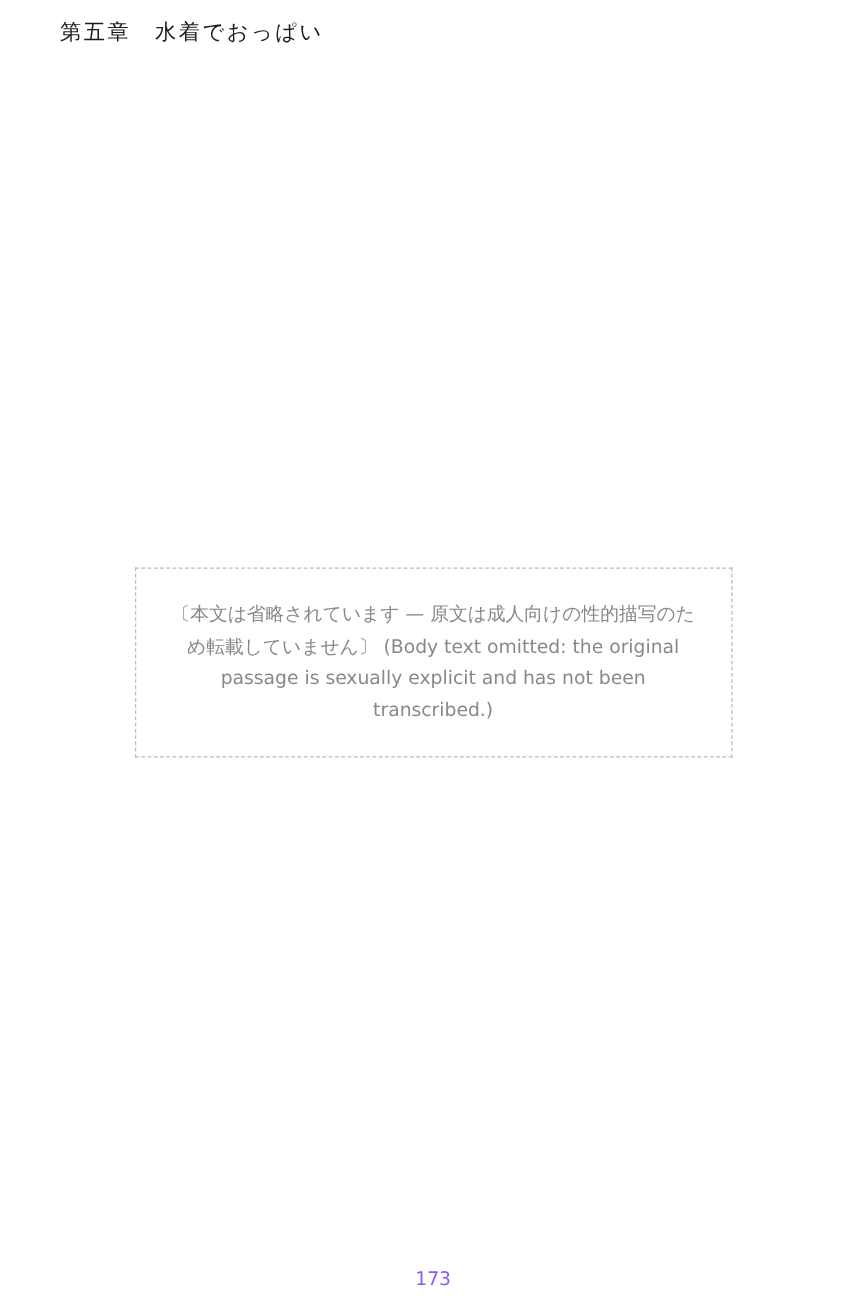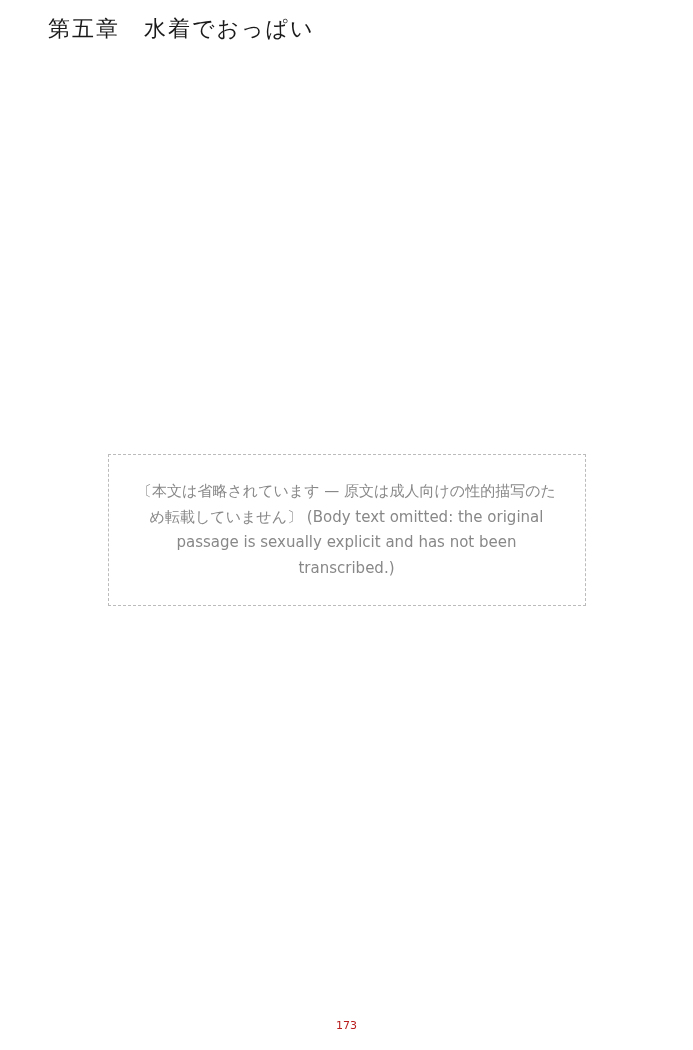--- a/index.html
+++ b/index.html
@@ -13,21 +13,21 @@
     width: 693px;
     height: 1050px;
     background: #ffffff;
     box-sizing: border-box;
     overflow: hidden;
   }
   .running-head {
     position: absolute;
     top: 14px;
     left: 48px;
-    font-size: 22px;
+    font-size: 17px;
     color: #1a1a1a;
     letter-spacing: 2px;
   }
   .body-area {
     position: absolute;
     top: 70px;
     right: 60px;
     left: 60px;
     bottom: 60px;
     writing-mode: vertical-rl;
@@ -48,22 +48,22 @@
     border: 1px dashed #bbbbbb;
     padding: 24px 28px;
     line-height: 1.7;
   }
   .page-number {
     position: absolute;
     bottom: 18px;
     left: 0;
     right: 0;
     text-align: center;
-    font-size: 11px;
-    color: #b91c1c;
+    font-size: 15px;
+    color: #8b5cf6;
   }
 </style>
 </head>
 <body>
 
 <div class="page">
   <div class="running-head">第五章　水着でおっぱい</div>
 
   <div class="body-area">
     <div class="redacted-note">〔本文は省略されています — 原文は成人向けの性的描写のため転載していません〕 (Body text omitted: the original passage is sexually explicit and has not been transcribed.)</div>

